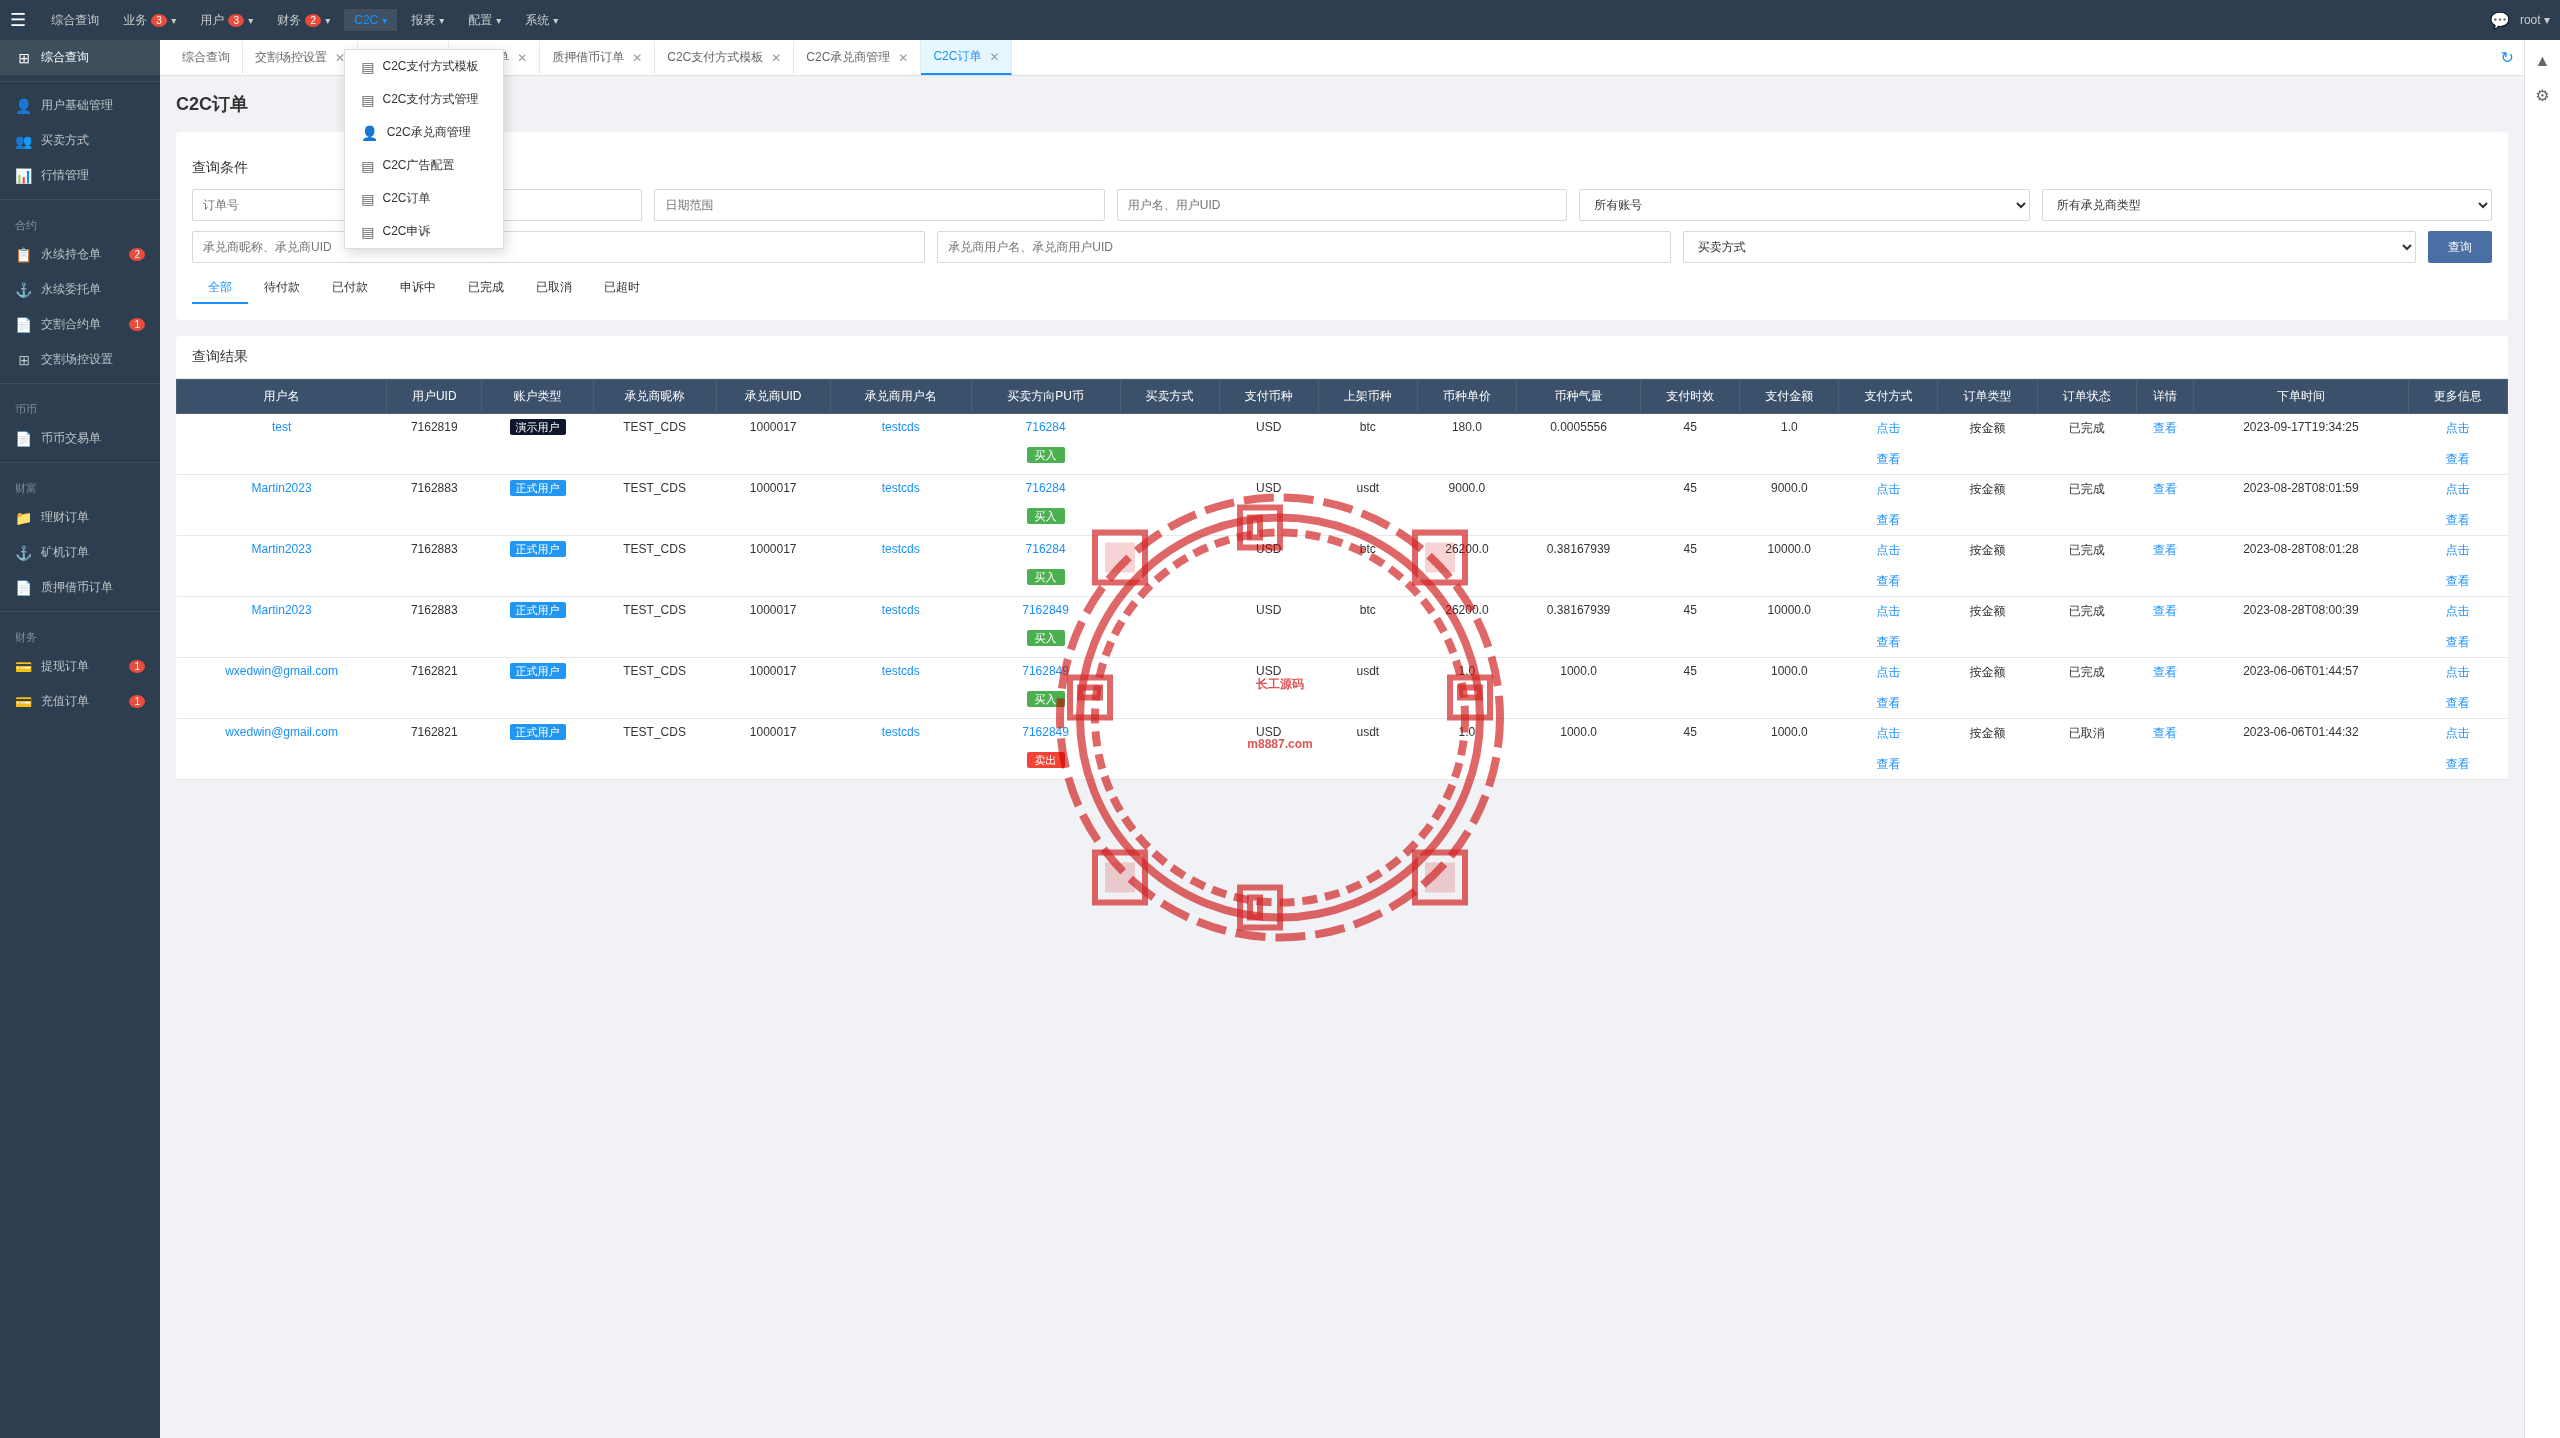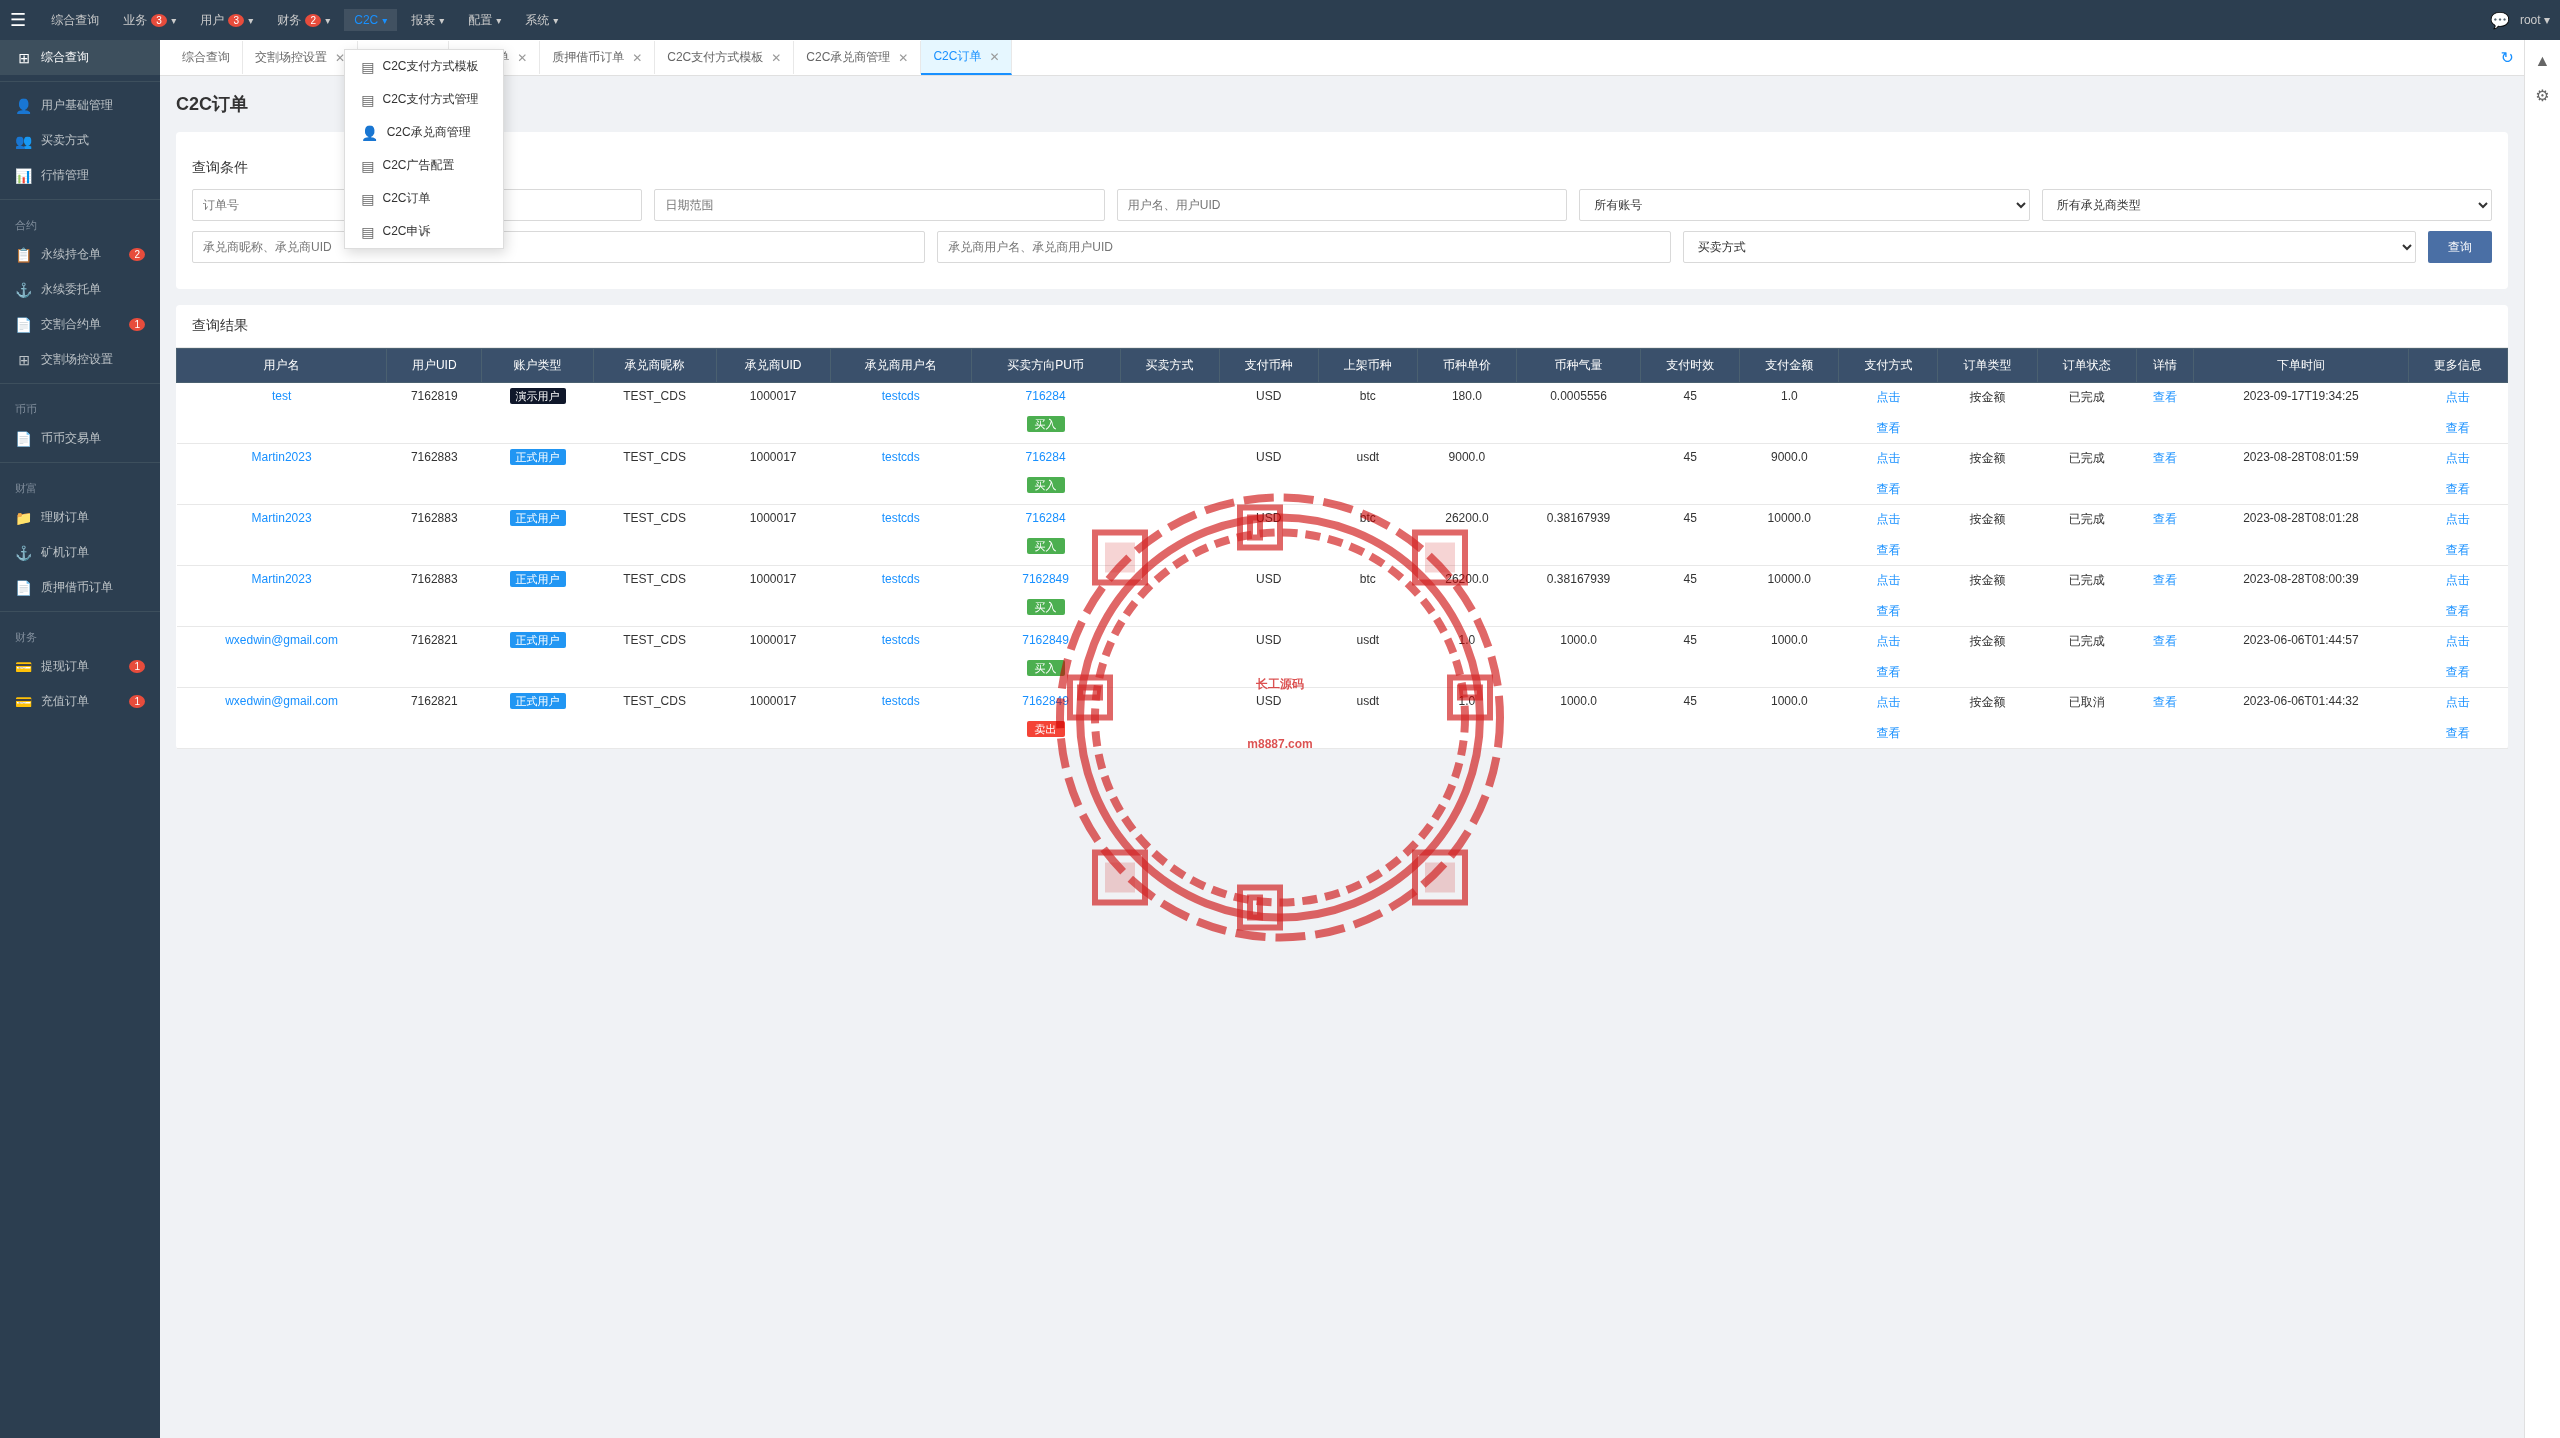--- a/index.html
+++ b/index.html
@@ -292,20 +292,43 @@
             <option>所有承兑商类型</option>
           </select>
         </div>
         <div class="search-row">
           <input class="search-input" placeholder="承兑商昵称、承兑商UID" style="">
           <input class="search-input" placeholder="承兑商用户名、承兑商用户UID" style="">
           <select class="search-select">
             <option>买卖方式</option>
           </select>
           <button class="btn-query">查询</button>
+        </div>
+        <div class="filter-tabs">
+          <div class="filter-tab active">
+            <span>全部</span>
+          </div>
+          <div class="filter-tab">
+            <span>待付款</span>
+          </div>
+          <div class="filter-tab">
+            <span>已付款</span>
+          </div>
+          <div class="filter-tab">
+            <span>申诉中</span>
+          </div>
+          <div class="filter-tab">
+            <span>已完成</span>
+          </div>
+          <div class="filter-tab">
+            <span>已取消</span>
+          </div>
+          <div class="filter-tab">
+            <span>已超时</span>
+          </div>
         </div>
       </div>
 
       <div class="results-section">
         <div class="results-title">查询结果</div>
         <div style="overflow-x: auto;">
           <table class="data-table">
             <thead>
               <tr>
                 <th>用户名</th>

